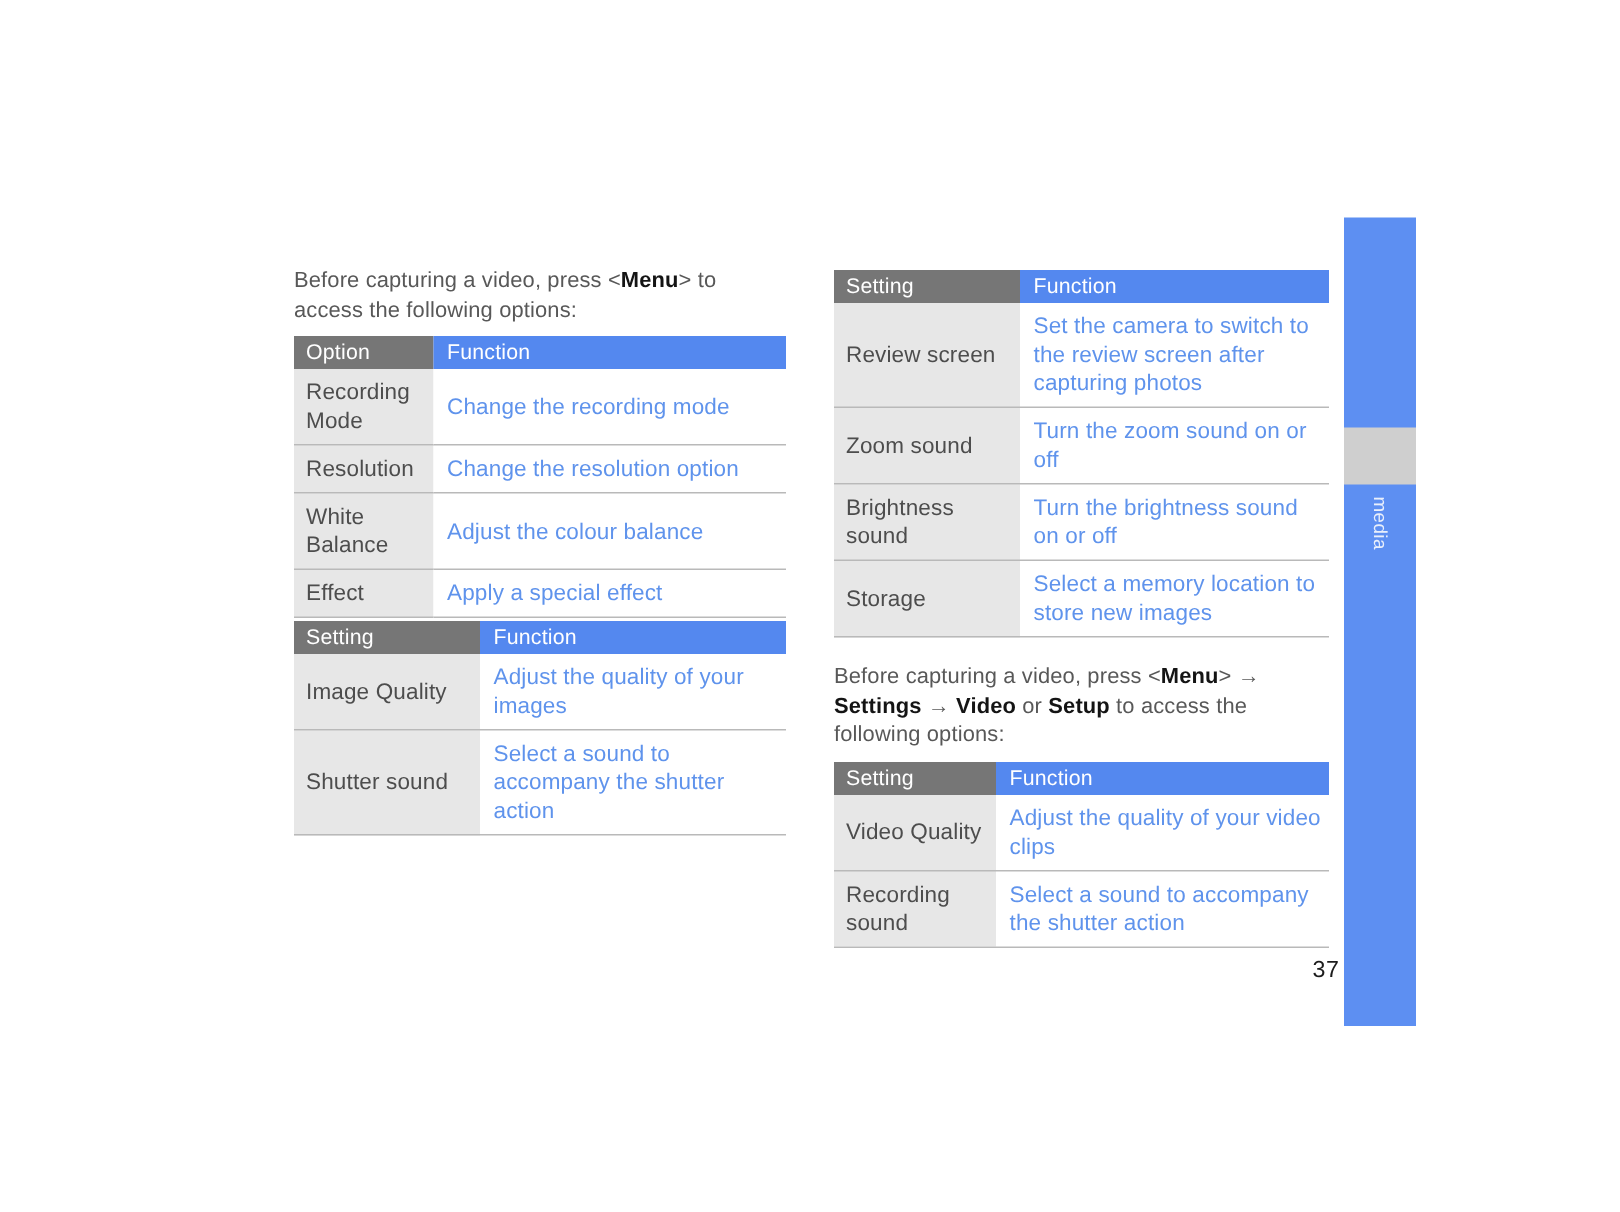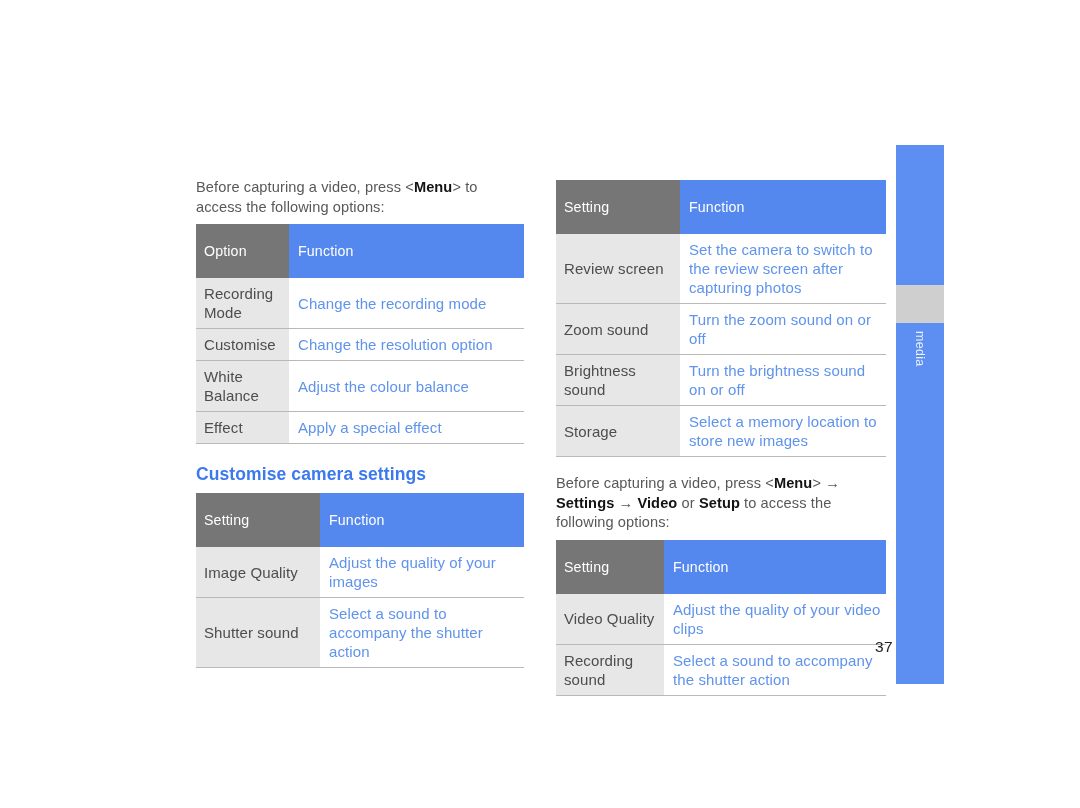--- a/index.html
+++ b/index.html
@@ -53,21 +53,21 @@
   }
 
   
   table.ref {
     border-collapse: collapse;
     width: 100%;
     table-layout: fixed;
     margin: 2px 0 0 0;
   }
   table.ref th, table.ref td {
-    padding: 16px;
+    padding: 0;
     vertical-align: middle;
     text-align: left;
   }
   table.ref thead th {
     font-size: 14.2px;
     font-weight: normal;
     color: #ffffff;
     height: 22px;
     line-height: 22px;
     letter-spacing: 0.15px;
@@ -159,35 +159,34 @@
           <th class="h-set">Option</th>
           <th class="h-fn">Function</th>
         </tr>
       </thead>
       <tbody>
         <tr>
           <td class="c-set">Recording Mode</td>
           <td class="c-fn">Change the recording mode</td>
         </tr>
         <tr>
-          <td class="c-set">Customise</td>
+          <td class="c-set">Resolution</td>
           <td class="c-fn">Change the resolution option</td>
         </tr>
         <tr>
           <td class="c-set">White Balance</td>
           <td class="c-fn">Adjust the colour balance</td>
         </tr>
         <tr>
           <td class="c-set">Effect</td>
           <td class="c-fn">Apply a special effect</td>
         </tr>
       </tbody>
     </table>
 
-    <h2 class="heading">Customise camera settings</h2>
 
 
     <table class="ref">
       <colgroup>
           <col style="width:124px">
           <col style="width:204px">
         </colgroup>
       <thead>
         <tr>
           <th class="h-set">Setting</th>

